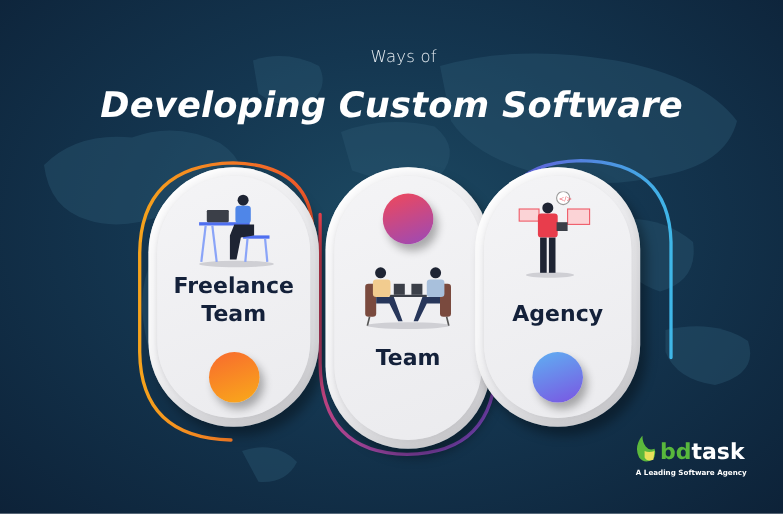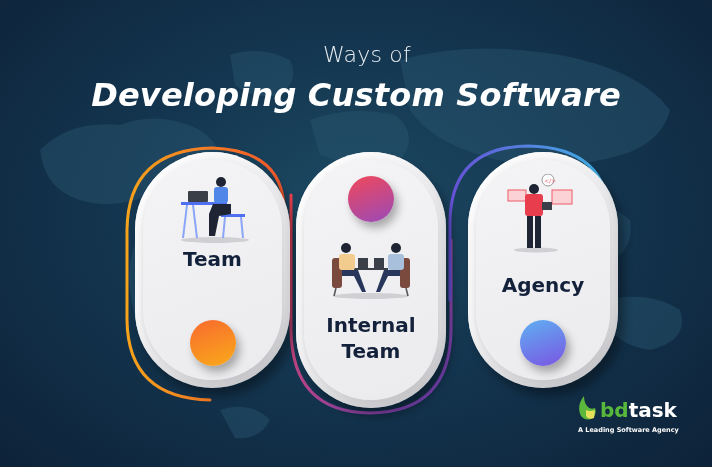--- a/index.html
+++ b/index.html
@@ -4,21 +4,21 @@
 <style>
   html, body { margin:0; padding:0; }
   body {
     width:712px; height:467px; overflow:hidden; position:relative;
     font-family: "DejaVu Sans", sans-serif;
     background: radial-gradient(ellipse at 50% 45%, #1d4a63 0%, #143650 45%, #0d2238 100%);
   }
   .map { position:absolute; inset:0; }
   .title-small {
     position:absolute; left:0; right:0; top:42px; text-align:center;
-    color:#e8eef3; font-size:22px; font-weight:300; letter-spacing:0.2px;margin-left:22px;
+    color:#e8eef3; font-size:15px; font-weight:300; letter-spacing:0.2px;margin-left:22px;
   }
   .title-big {
     position:absolute; left:0; right:0; top:76px; text-align:center;
     color:#ffffff; font-size:32px; font-weight:bold; letter-spacing:0.2px;font-style:italic;
   }
   .outline { position:absolute; left:0; top:0; }
   .card {
     position:absolute; border-radius:80px;
     background: linear-gradient(135deg, #f7f7f8 0%, #e9e9ec 60%, #d6d6da 100%);
     box-shadow: 6px 8px 10px rgba(0,0,0,0.35), inset -4px -6px 8px rgba(0,0,0,0.10), inset 3px 3px 6px rgba(255,255,255,0.9);
@@ -95,20 +95,21 @@
     <line x1="18" y1="31" x2="22" y2="64" stroke="#8aa4f8" stroke-width="2"></line>
     <rect x="13" y="17" width="20" height="11" rx="1" fill="#3b3f48"></rect>
     <rect x="46" y="40" width="24" height="3" fill="#4f6ff0"></rect>
     <line x1="50" y1="43" x2="48" y2="64" stroke="#8aa4f8" stroke-width="2"></line>
     <line x1="66" y1="43" x2="68" y2="64" stroke="#8aa4f8" stroke-width="2"></line>
     <circle cx="46" cy="8" r="5" fill="#1e2433"></circle>
     <rect x="39" y="13" width="14" height="16" rx="3" fill="#4f86e8"></rect>
     <path d="M38 30 L56 30 L56 40 L44 42 L40 62 L34 62 L34 40Z" fill="#1e2433"></path>
   </svg>
   <div class="label" style="top:94px;">
+    <div>Freelance</div>
     <div>Team</div>
   </div>
   <div class="dot" style="left:55px; top:168px; background:linear-gradient(160deg,#f86a2e,#f9aa1a);"></div>
 </div>
 
 <div class="card" style="left:296px; top:152px; width:150px; height:256px;">
   <div class="card-inner"></div>
   <div class="dot" style="left:52px; top:24px; background:linear-gradient(160deg,#f0485a,#9a4ab8);"></div>
   <svg class="illus" style="left:32px; top:88px;" width="86" height="60" viewBox="0 0 86 60">
     <ellipse cx="43" cy="56" rx="38" ry="3" fill="#cfcfd4"></ellipse>
@@ -120,26 +121,25 @@
     <circle cx="18" cy="8" r="5" fill="#1e2433"></circle>
     <rect x="11" y="14" width="16" height="16" rx="3" fill="#f2cc8f"></rect>
     <circle cx="68" cy="8" r="5" fill="#1e2433"></circle>
     <rect x="60" y="14" width="16" height="16" rx="3" fill="#a8c0dc"></rect>
     <path d="M14 30 L30 30 L38 52 L34 52 L26 36 L14 36Z" fill="#27365a"></path>
     <path d="M72 30 L56 30 L48 52 L52 52 L60 36 L72 36Z" fill="#27365a"></path>
     <line x1="8" y1="48" x2="6" y2="56" stroke="#555" stroke-width="1.5"></line>
     <line x1="78" y1="48" x2="80" y2="56" stroke="#555" stroke-width="1.5"></line>
   </svg>
   <div class="label" style="top:160px;">
-    <div>Internal</div>
     <div>Team</div>
   </div>
 </div>
 
-<div class="card" style="left:468px; top:152px; width:150px; height:236px;">
+<div class="card" style="left:432px; top:152px; width:150px; height:236px;">
   <div class="card-inner"></div>
   <svg class="illus" style="left:38px; top:22px;" width="80" height="80" viewBox="0 0 80 80">
     <ellipse cx="30" cy="76" rx="22" ry="2.5" fill="#cfcfd4"></ellipse>
     <rect x="2" y="16" width="18" height="11" fill="#fbd3d6" stroke="#ef5b68" stroke-width="1"></rect>
     <rect x="46" y="16" width="20" height="14" fill="#fbd3d6" stroke="#ef5b68" stroke-width="1"></rect>
     <circle cx="42" cy="6" r="6" fill="#fff" stroke="#999" stroke-width="1"></circle>
     <text x="38" y="9" font-size="6" fill="#ef5b68" font-family="DejaVu Sans, sans-serif">&lt;/&gt;</text>
     <circle cx="28" cy="15" r="5" fill="#1e2433"></circle>
     <rect x="19" y="20" width="18" height="22" rx="3" fill="#e83d4c"></rect>
     <rect x="36" y="28" width="10" height="8" fill="#3b3f48"></rect>

